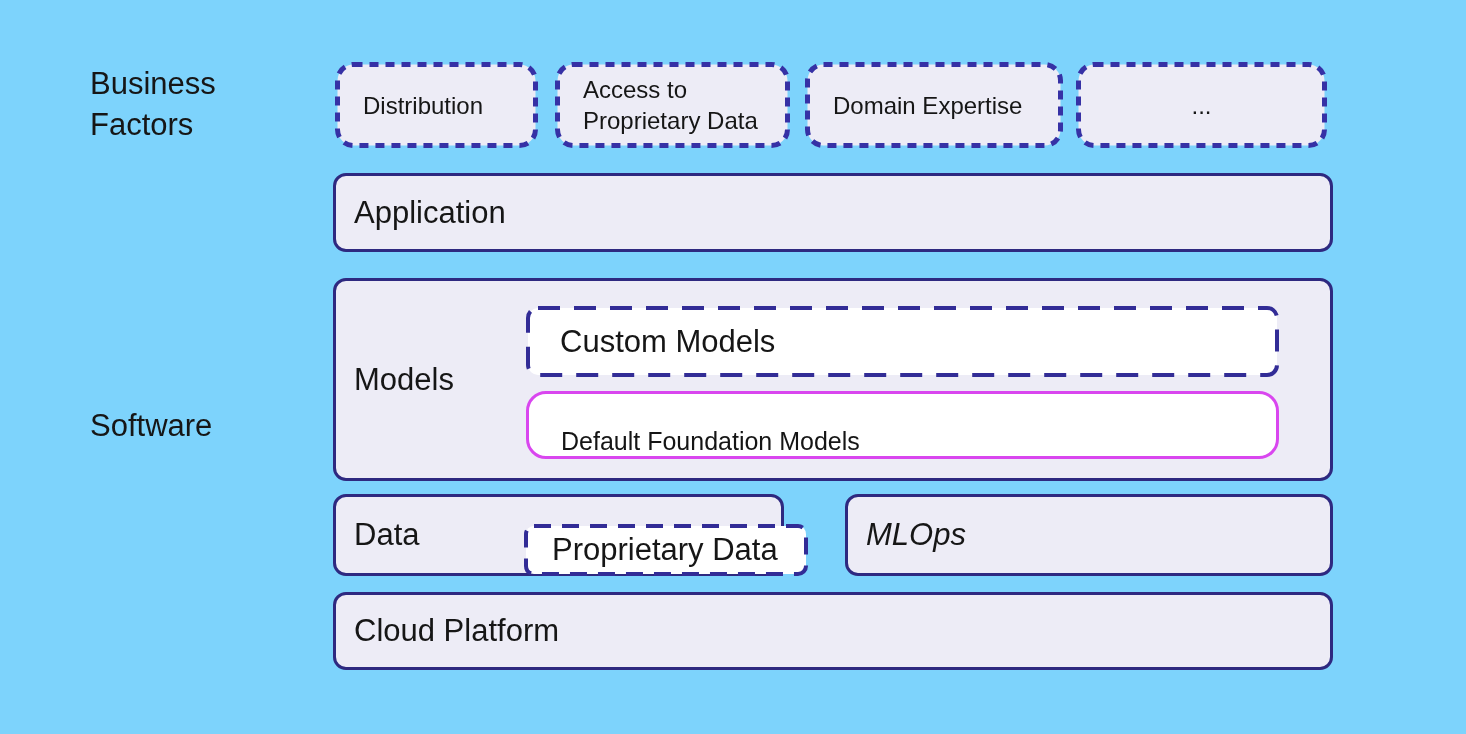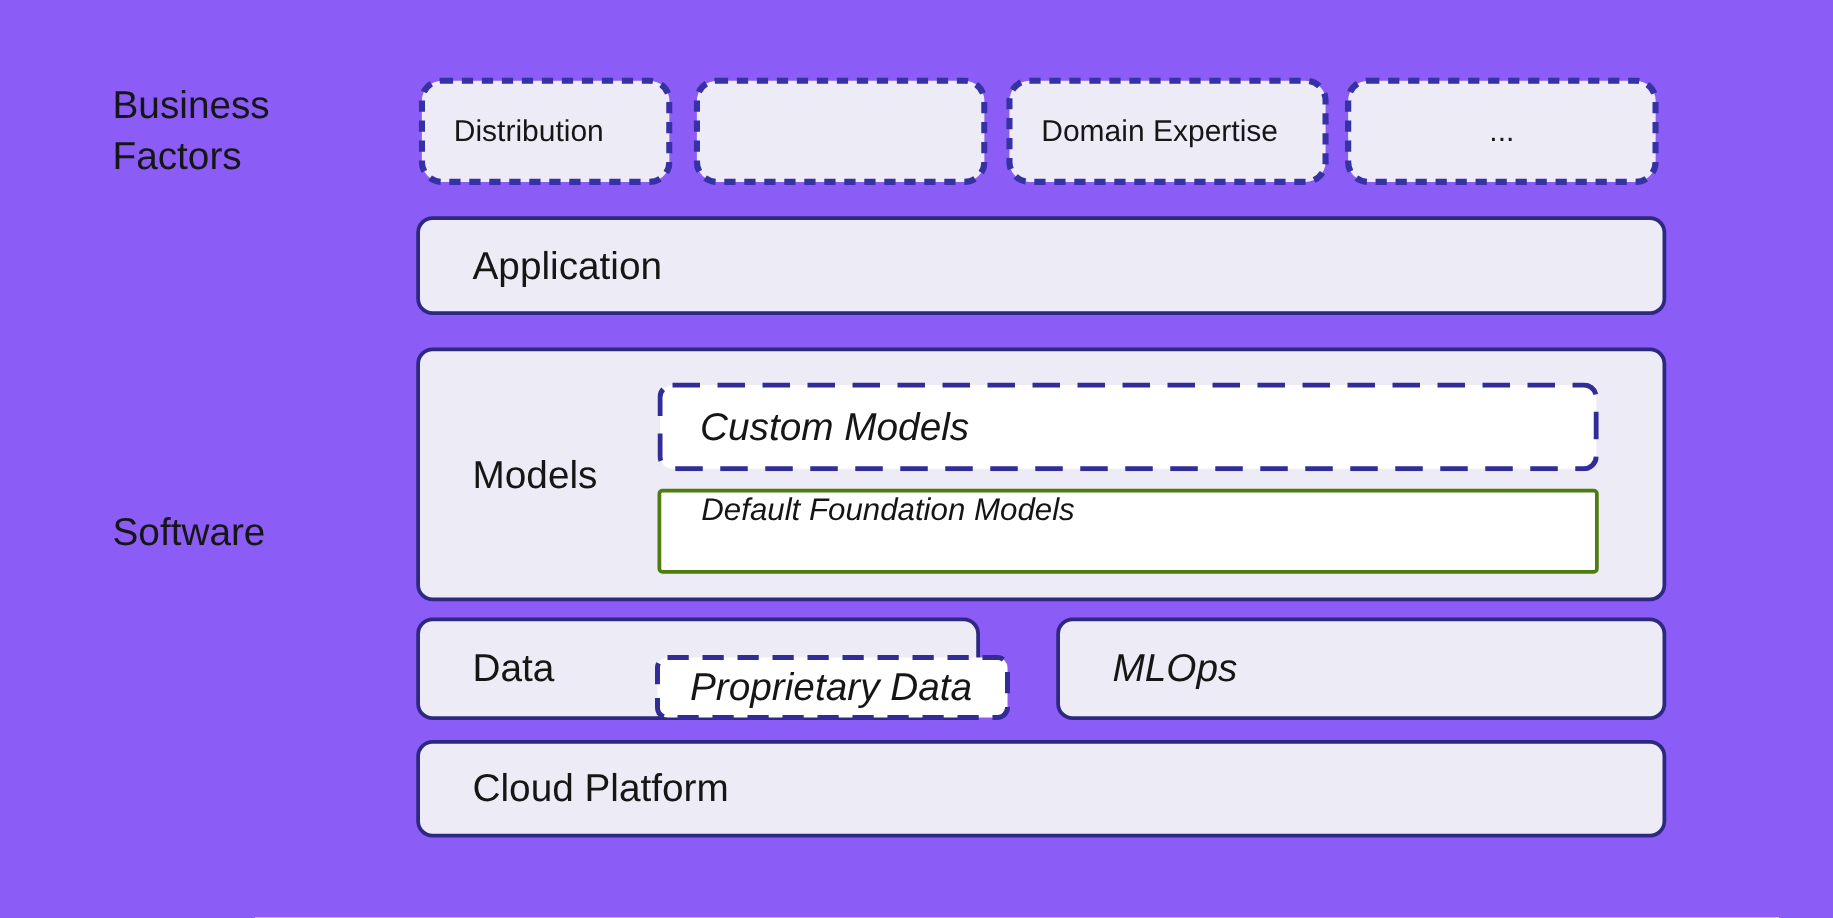--- a/index.html
+++ b/index.html
@@ -5,21 +5,21 @@
   html, body {
     margin: 0;
     padding: 0;
     background: #ffffff;
     font-family: "Liberation Sans", sans-serif;
   }
   .canvas {
     position: relative;
     width: 1466px;
     height: 734px;
-    background: #8b5cf6;
+    background: #7dd3fc;
     overflow: hidden;
     color: #151515;
   }
   .abs { position: absolute; box-sizing: border-box; }
 
   
   .side-label {
     font-size: 31px;
     line-height: 41px;
     color: #161616;
@@ -29,21 +29,21 @@
   
   .solid-box {
     background: #EDECF6;
     border: 3px solid #2E2980;
     border-radius: 13px;
     display: flex;
     align-items: center;
   }
   .solid-box .box-label {
     font-size: 31px;
-    padding-left: 42px;
+    padding-left: 18px;
     color: #161616;
     white-space: nowrap;
   }
 
   
   .svg-box {
     display: flex;
     align-items: center;
   }
   .svg-box > svg {
@@ -67,30 +67,29 @@
     justify-content: center;
   }
   .factor-box.centered .box-label {
     padding: 0;
     text-align: center;
   }
 
   .inner-label {
     font-size: 25px;
     white-space: nowrap;
-    font-style: italic;
   }
 
   
   .inner-solid {
     background: #ffffff;
-    border: 3px solid #4d7c0f;
-    border-radius: 4px;
+    border: 3px solid #d946ef;
+    border-radius: 20px;
     display: flex;
-    align-items: flex-start;
+    align-items: flex-end;
   }
 </style>
 </head>
 <body>
 
 <div class="canvas">
 
   <div class="abs side-label" style="left:90px; top:63px; width:170px;">Business Factors</div>
 
   <div class="abs side-label" style="left:90px; top:405px; width:220px;">Software</div>
@@ -99,20 +98,21 @@
     <svg width="203" height="86">
       <rect x="2.5" y="2.5" width="198" height="81" rx="16" fill="#EDECF6" stroke="#3631A5" stroke-width="5" stroke-dasharray="9 7"></rect>
     </svg>
     <div class="box-label">Distribution</div>
   </div>
 
   <div class="abs svg-box factor-box" style="left:555px; top:62px; width:235px; height:86px;">
     <svg width="235" height="86">
       <rect x="2.5" y="2.5" width="230" height="81" rx="16" fill="#EDECF6" stroke="#3631A5" stroke-width="5" stroke-dasharray="9 7"></rect>
     </svg>
+    <div class="box-label">Access to Proprietary Data</div>
   </div>
 
   <div class="abs svg-box factor-box" style="left:805px; top:62px; width:258px; height:86px;">
     <svg width="258" height="86">
       <rect x="2.5" y="2.5" width="253" height="81" rx="16" fill="#EDECF6" stroke="#3631A5" stroke-width="5" stroke-dasharray="9 7"></rect>
     </svg>
     <div class="box-label">Domain Expertise</div>
   </div>
 
   <div class="abs svg-box factor-box centered" style="left:1076px; top:62px; width:251px; height:86px;">

